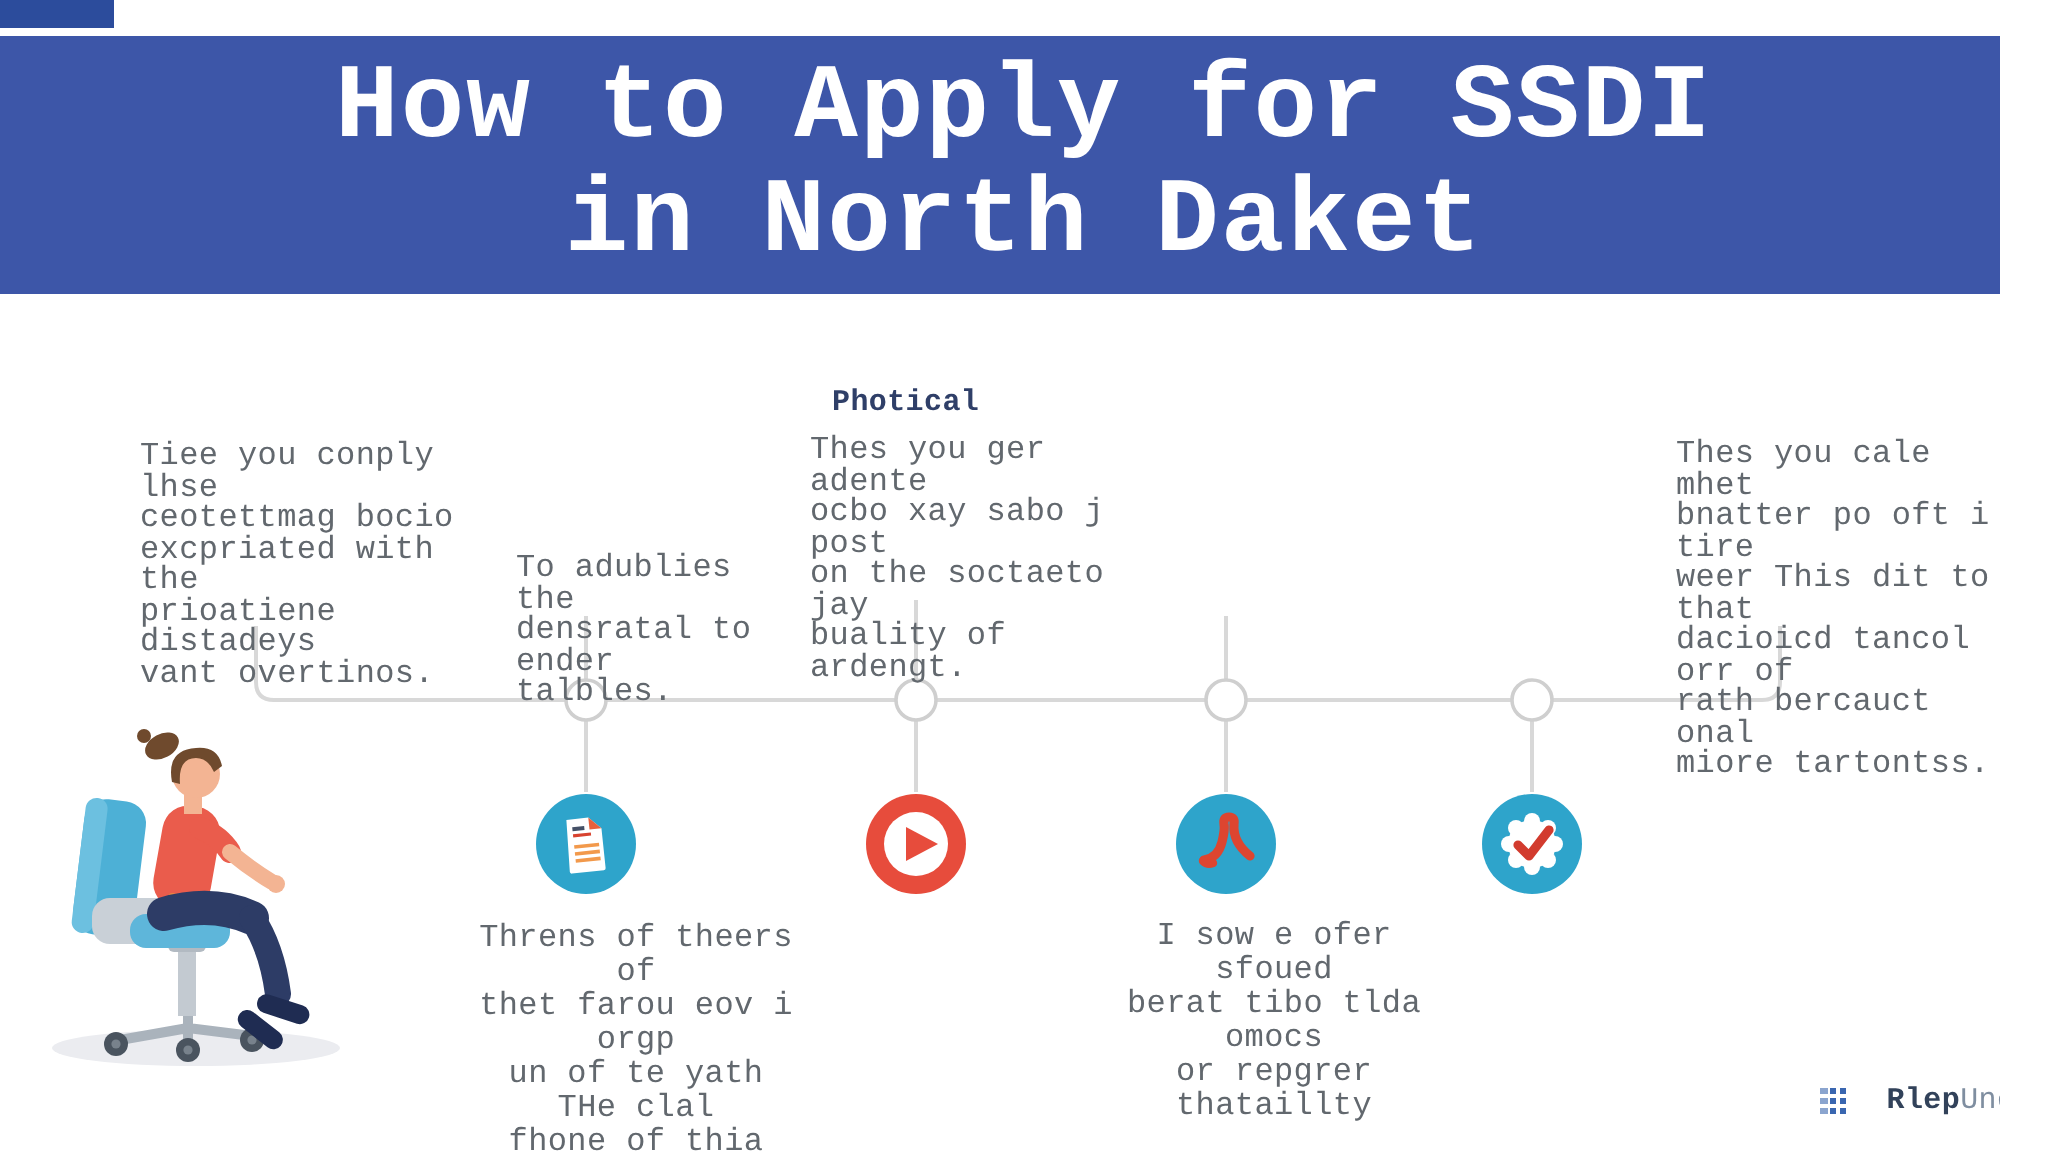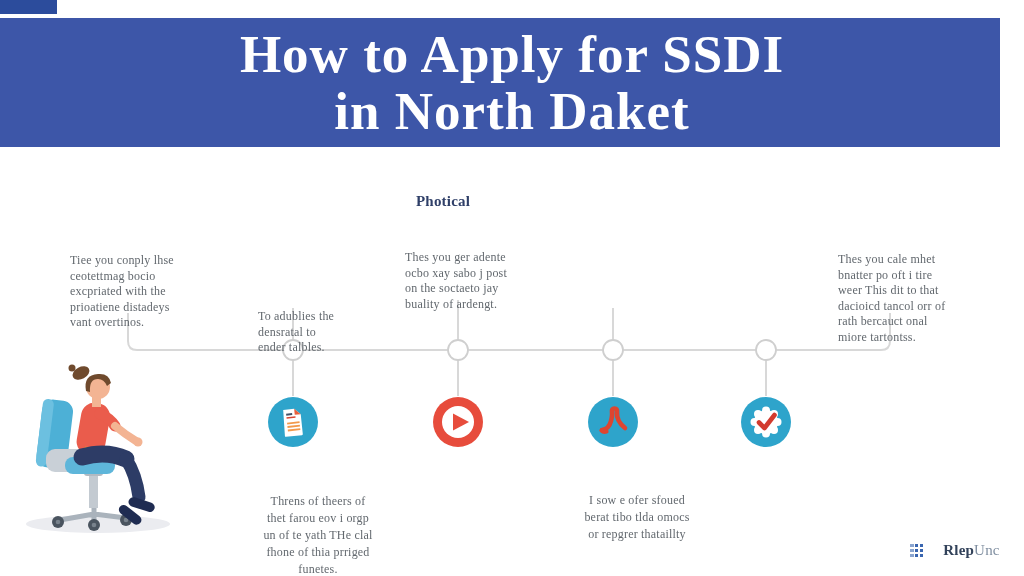--- a/index.html
+++ b/index.html
@@ -1,34 +1,33 @@
 <!DOCTYPE html>
 <html><head>
 <meta charset="utf-8">
 <style>
   html,body{margin:0;padding:0;background:#ffffff;}
   #canvas{
     position:relative;width:1000px;height:576px;overflow:hidden;
-    background:#ffffff;font-family:Liberation Serif, serif;
+    background:#ffffff;font-family:Liberation Mono, monospace;
   }
   
   #corner-square{position:absolute;left:0;top:0;width:57px;height:14px;background:#2c4c9c;}
   #banner{
     position:absolute;left:0;top:18px;width:1024px;height:129px;background:#3d56a8;
     color:#ffffff;text-align:center;font-weight:bold;
   }
   .title-line{font-size:53px;line-height:57px;letter-spacing:1px;}
   .title-line.l1{margin-top:8px;}
   
   #timeline-svg{position:absolute;left:0;top:0;width:1024px;height:576px;pointer-events:none;}
   
   .tblock,.bblock{
-    position:absolute;font-size:12px;color:#62686e;letter-spacing:.2px;
+    position:absolute;font-size:16px;color:#62686e;letter-spacing:.2px;
     white-space:pre-line;
-    margin-top:32px;
   }
   .tblock{line-height:15.5px;}
   .bblock{line-height:17px;text-align:center;}
   .step-heading{
     position:absolute;font-size:15px;font-weight:bold;color:#2f3f68;letter-spacing:.2px;
   }
   
   .step-icon{position:absolute;width:52px;height:52px;}
   
   #illustration{position:absolute;left:18px;top:356px;width:165px;height:180px;}

